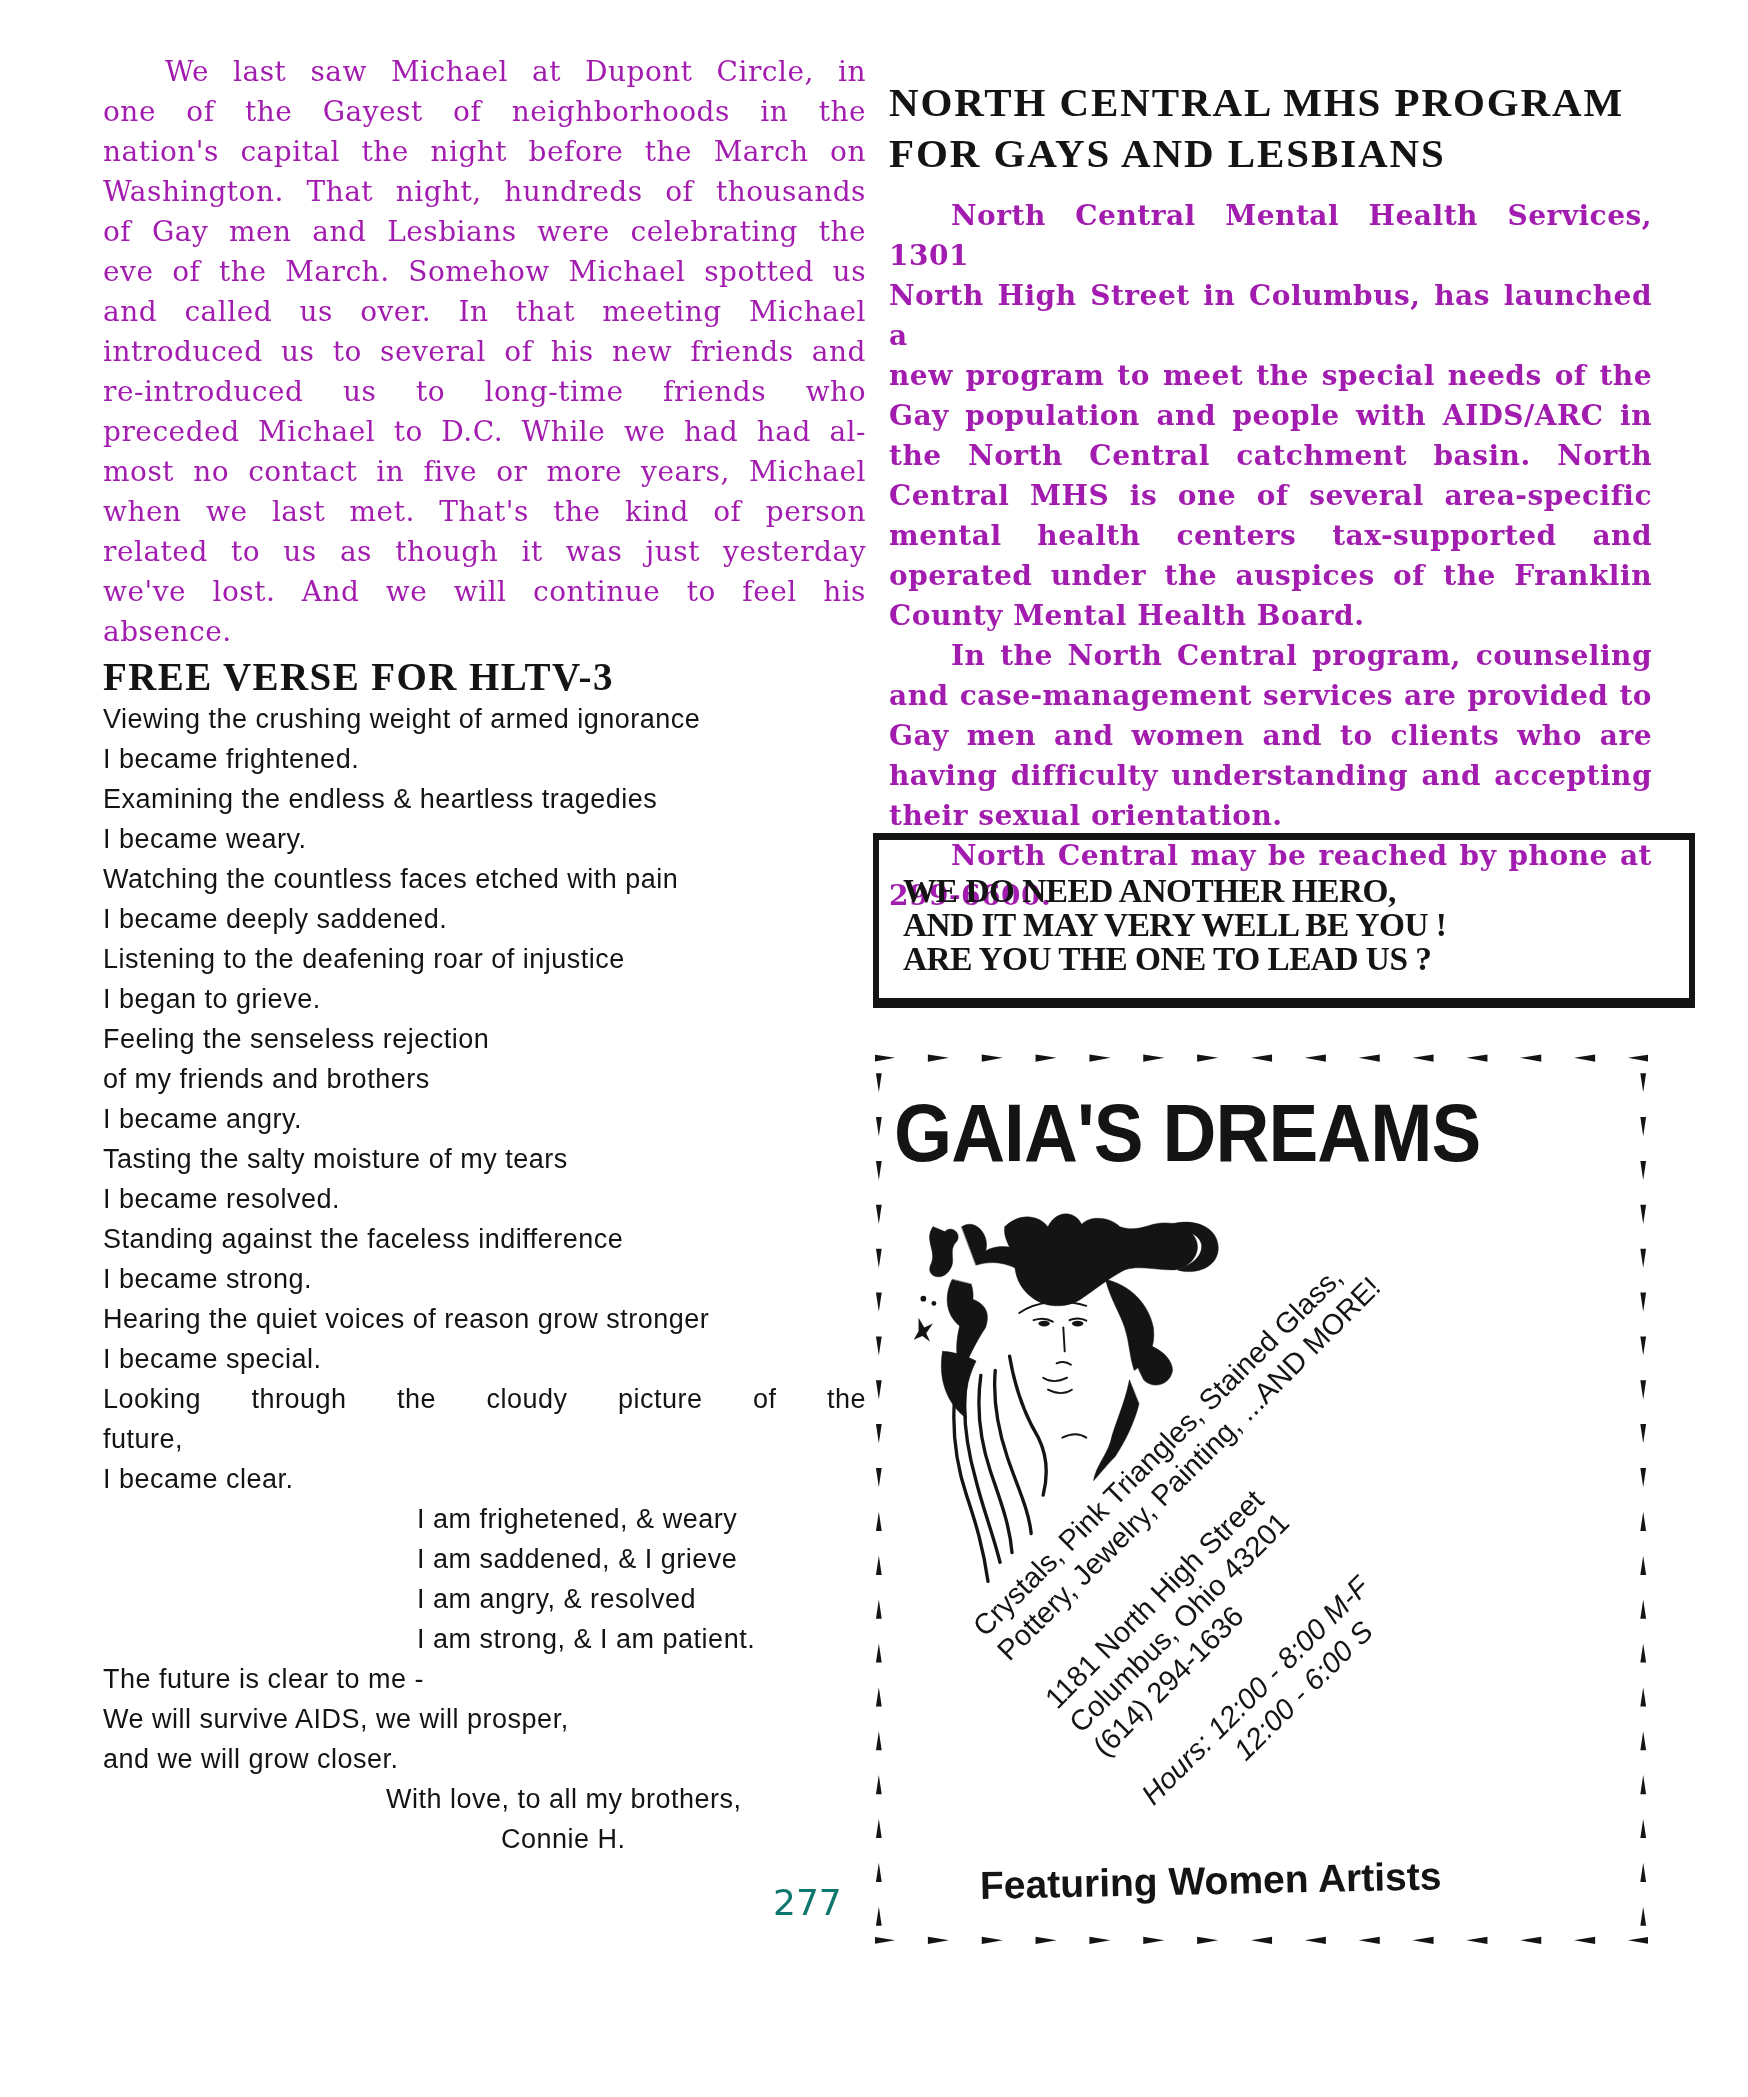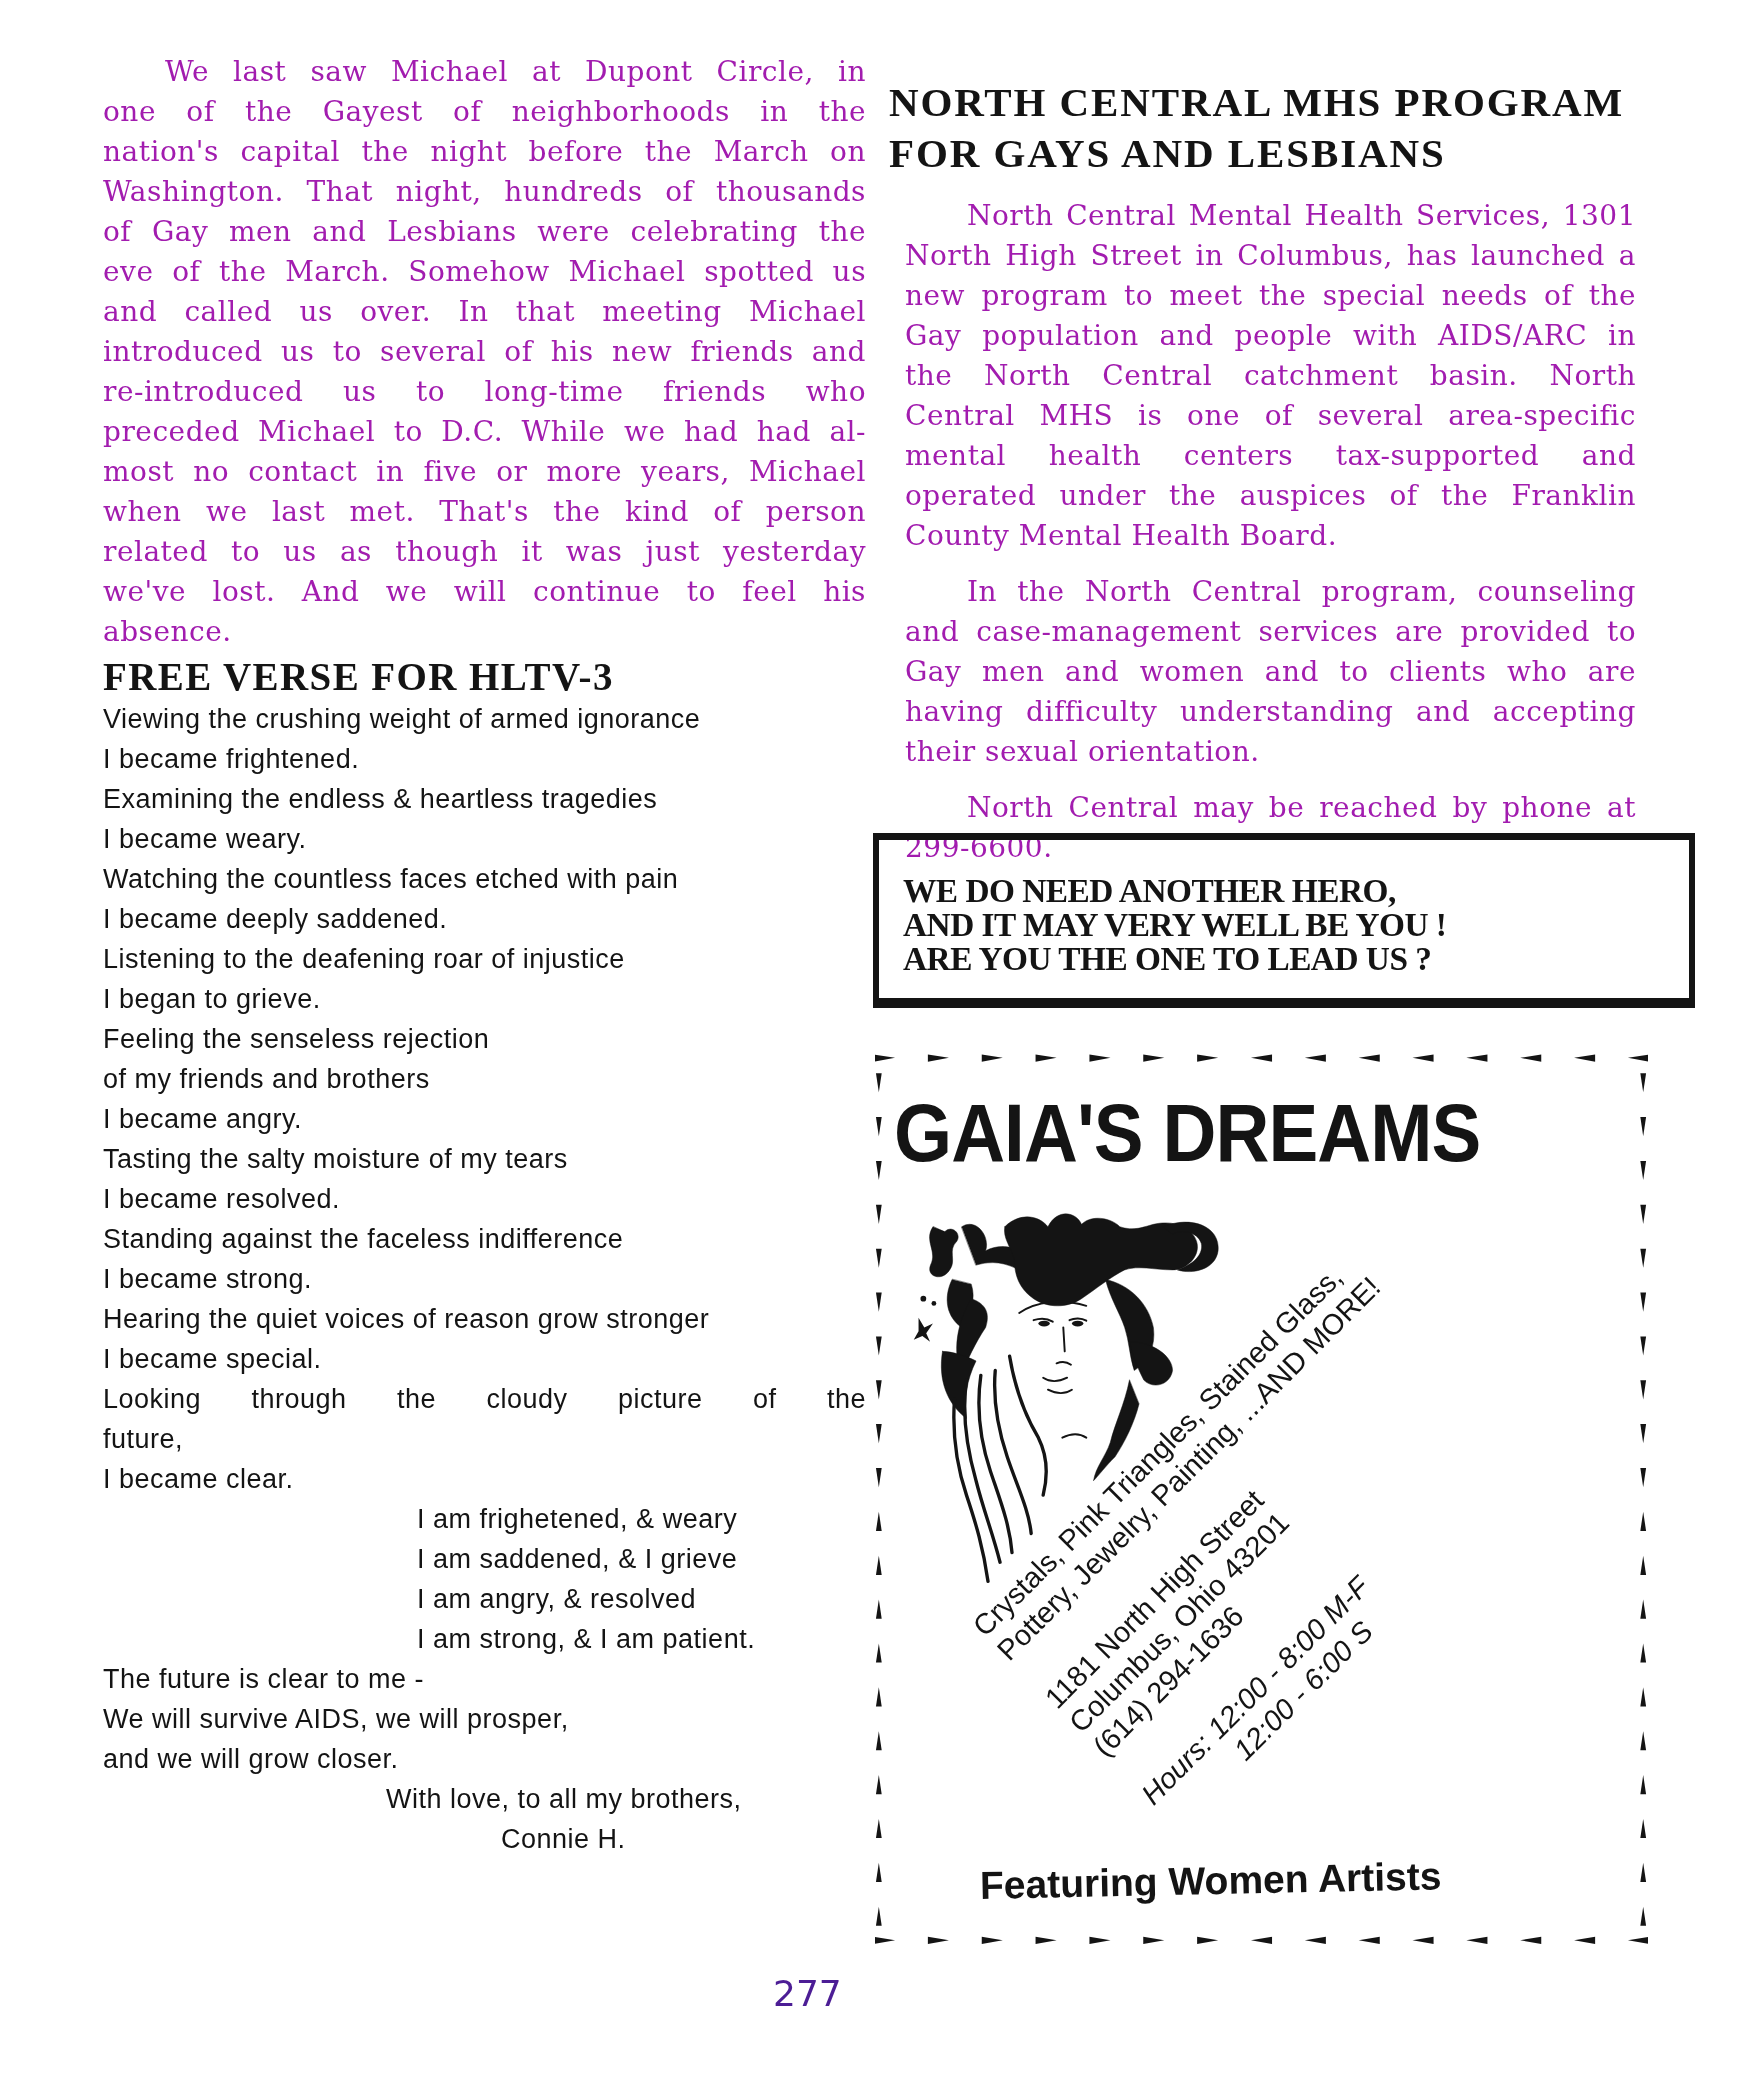--- a/index.html
+++ b/index.html
@@ -13,26 +13,26 @@
   #note { margin: 0; }
   #note .underline { text-decoration: underline; text-underline-offset: 3.8px; }
   #poem-title { font-family: "Liberation Serif", serif; font-weight: bold; font-size: 39px; letter-spacing: 1.4px; line-height: 44px; margin: 2.9px 0 0 0; }
   #poem { margin: 0; padding: 0; list-style: none; }
   #poem li { font-family: Liberation Sans, sans-serif; font-size: 27px; line-height: 40px; letter-spacing: 0.5px; white-space: nowrap; }
   #poem li.justified { white-space: normal; text-align: justify; text-align-last: justify; }
   #poem li.refrain { padding-left: 314px; }
   #poem li.sign1 { padding-left: 283px; }
   #poem li.sign2 { padding-left: 398px; }
 
-  #page-number { position: absolute; left: 773px; top: 1973px; font-family: "DejaVu Sans", sans-serif; font-size: 36px; color: #4c1d95; text-align: right; }
+  #page-number { position: absolute; left: 773px; top: 1882px; font-family: "DejaVu Sans", sans-serif; font-size: 36px; color: #0f766e; text-align: right; }
 
   
   #right-col { position: absolute; left: 889px; top: 77px; width: 763px; }
   #article-headline { font-family: "Liberation Serif", serif; font-weight: bold; font-size: 41px; line-height: 51px; letter-spacing: 1.9px; margin: 0 0 17px 0; }
-  #article p { margin: 16px; }
+  #article p { margin: 0; font-weight: bold; }
 
   
   #hero-box { position: absolute; left: 873px; top: 833px; width: 822px; height: 175px; box-sizing: border-box;
               border-top: 7.2px solid #141414; border-bottom: 10.5px solid #141414; border-left: 6.7px solid #141414; border-right: 6.7px solid #141414; }
   #hero-text { position: absolute; left: 24px; top: 34px; font-family: "Liberation Serif", serif; font-weight: bold; font-size: 34px; line-height: 34px; letter-spacing: -0.5px; }
   #hero-text div { white-space: nowrap; transform: scaleX(0.98); transform-origin: left; }
 
   
   #gaia-ad { position: absolute; left: 875px; top: 1054px; width: 773px; height: 891px; }
   #gaia-border { position: absolute; left: 0; top: 0; width: 100%; height: 100%; }

